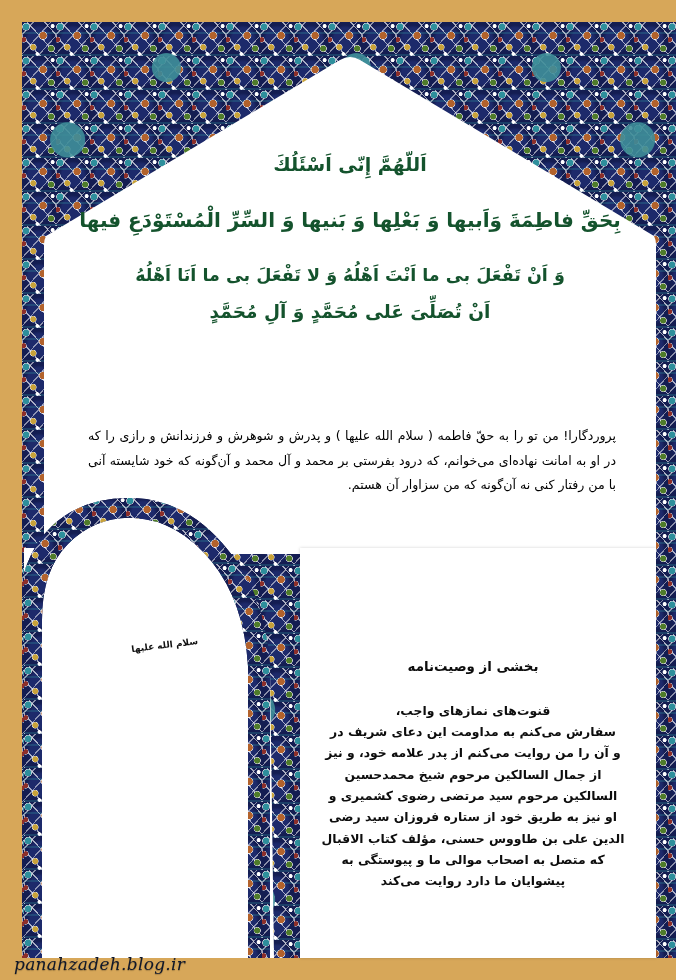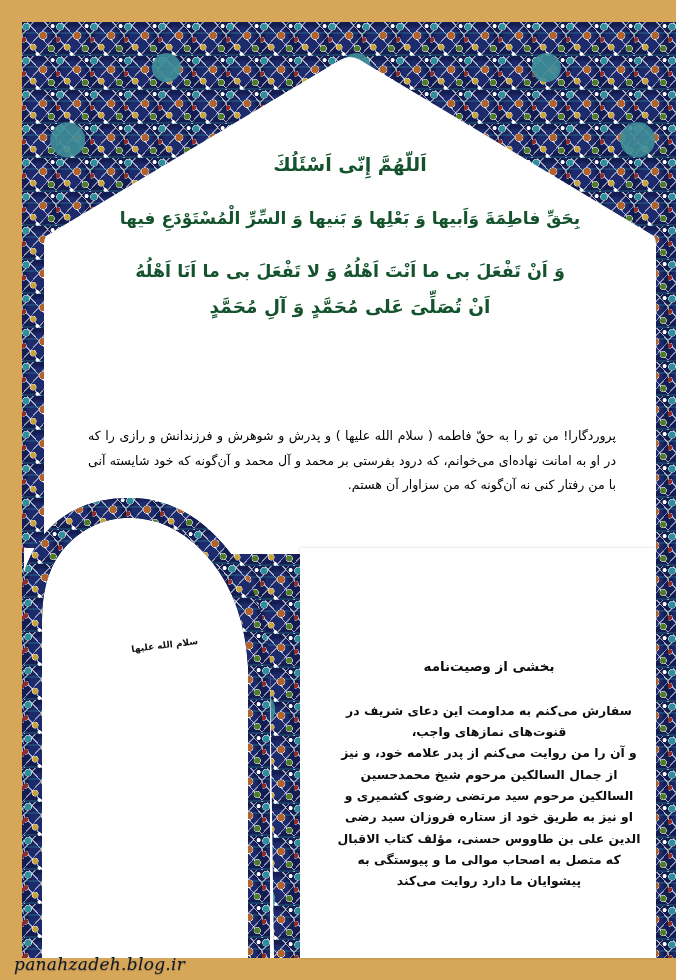--- a/index.html
+++ b/index.html
@@ -97,21 +97,21 @@
   #arabic-block{
     position:absolute;left:60px;top:150px;width:580px;
     text-align:center;color:#14532d;
     direction:rtl;
     font-family:"DejaVu Sans","Liberation Sans",sans-serif;
   }
   .ar-line{
     font-size:19px;font-weight:bold;line-height:1.55;
     margin:0 0 26px 0;letter-spacing:.2px;white-space:nowrap;
   }
-  .ar-line.l2{font-size:17px;}
+  .ar-line.l2{font-size:20px;}
   .ar-line.l3{font-size:18.5px;}
   .ar-line.l4{font-size:17.5px;margin-bottom:8px;}
 
   #fa-translation{
     position:absolute;left:88px;top:424px;width:528px;
     direction:rtl;text-align:justify;color:#000000;
     font-size:12.6px;line-height:1.95;
     font-family:"DejaVu Sans","Liberation Sans",sans-serif;
   }
 
@@ -122,21 +122,21 @@
   }
   #calligraphy .salam{
     position:absolute;right:82px;top:18px;
     font-size:9px;font-weight:bold;direction:rtl;
     transform:rotate(-7deg);transform-origin:right center;
     white-space:nowrap;
   }
 
   
   #wasiyat{
-    position:absolute;left:324px;top:656px;width:330px;
+    position:absolute;left:308px;top:656px;width:330px;
     direction:rtl;text-align:center;color:#0d0d0d;
     font-family:"DejaVu Sans","Liberation Sans",sans-serif;
   }
   #wasiyat .head{
     font-size:13.4px;font-weight:bold;line-height:1.62;margin:0 0 22px 0;
   }
   #wasiyat .body{
     font-size:12.4px;font-weight:bold;line-height:1.72;margin:0;
   }
   #wasiyat .body span{display:block;}
@@ -178,22 +178,22 @@
   <div id="calligraphy">
     <div class="salam">سلام الله علیها</div>
 
   </div>
 
   <div id="wasiyat">
     <div class="head">
       <span>بخشی از وصیت‌نامه</span><br>
     </div>
     <div class="body">
+      <span>قنوت‌های نمازهای واجب،</span>
       <span>سفارش می‌کنم به مداومت این دعای شریف در</span>
-      <span>قنوت‌های نمازهای واجب،</span>
       <span>و آن را من روایت می‌کنم از پدر علامه خود، و نیز</span>
       <span>از جمال السالکین مرحوم شیخ محمدحسین</span>
       <span>السالکین مرحوم سید مرتضی رضوی کشمیری و</span>
       <span>او نیز به طریق خود از ستاره فروزان سید رضی</span>
       <span>الدین علی بن طاووس حسنی، مؤلف کتاب الاقبال</span>
       <span>که متصل به اصحاب موالی ما و پیوستگی به</span>
       <span>پیشوایان ما دارد روایت می‌کند</span>
     </div>
   </div>
 

